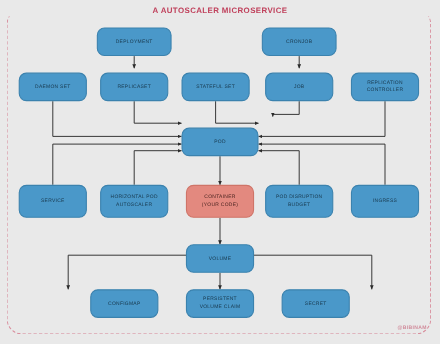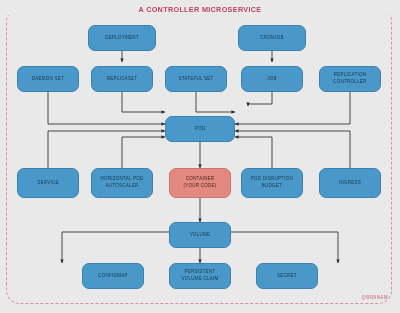--- a/index.html
+++ b/index.html
@@ -79,21 +79,21 @@
     z-index: 5;
   }
 </style>
 </head>
 <body>
 
 <div id="canvas">
 
   <div id="frame"></div>
 
-  <div id="title">A CONTROLLER MICROSERVICE</div>
+  <div id="title">A AUTOSCALER MICROSERVICE</div>
 
   <svg id="svg-wires" viewBox="0 0 400 313" xmlns="http://www.w3.org/2000/svg">
     <defs>
       <marker id="ah" markerWidth="5" markerHeight="5" refX="4.2" refY="2" orient="auto" markerUnits="strokeWidth">
         <path d="M0,0 L4.4,2 L0,4 z" fill="#2b2b2b"></path>
       </marker>
     </defs>
     <g stroke="#2b2b2b" stroke-width="0.85" fill="none" marker-end="url(#ah)">
 
       <path d="M122,51 L122,62"></path>

